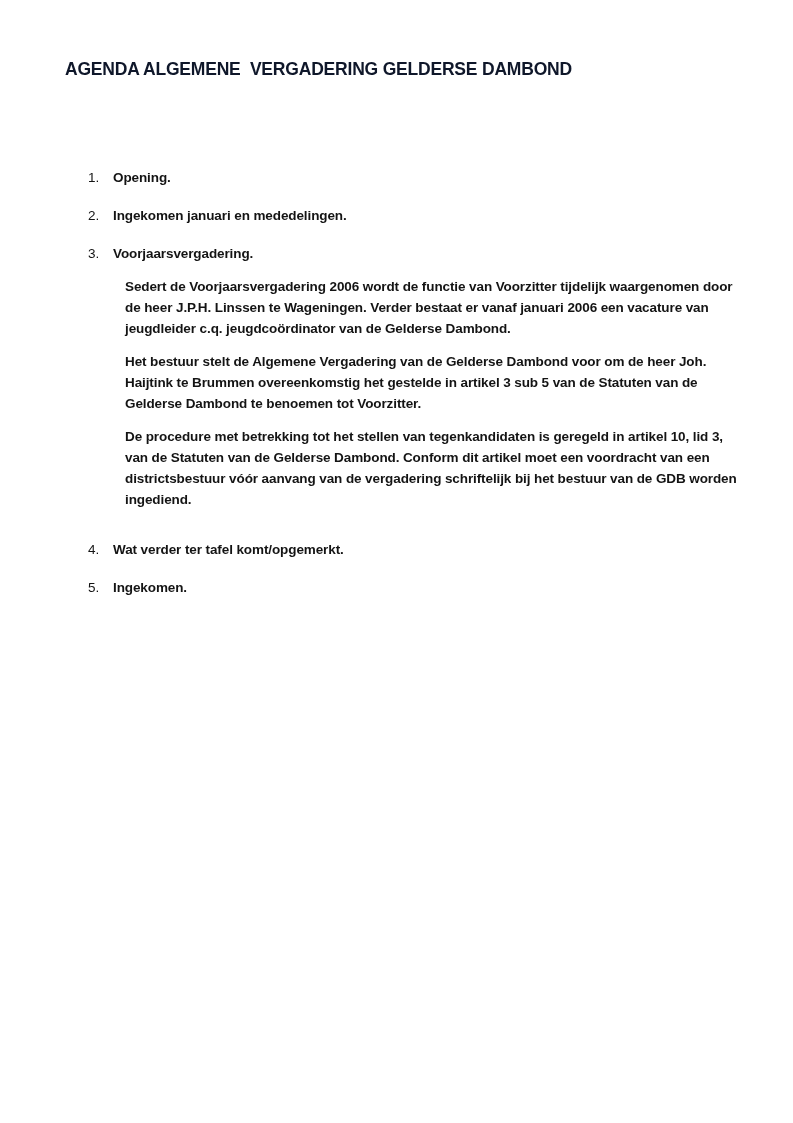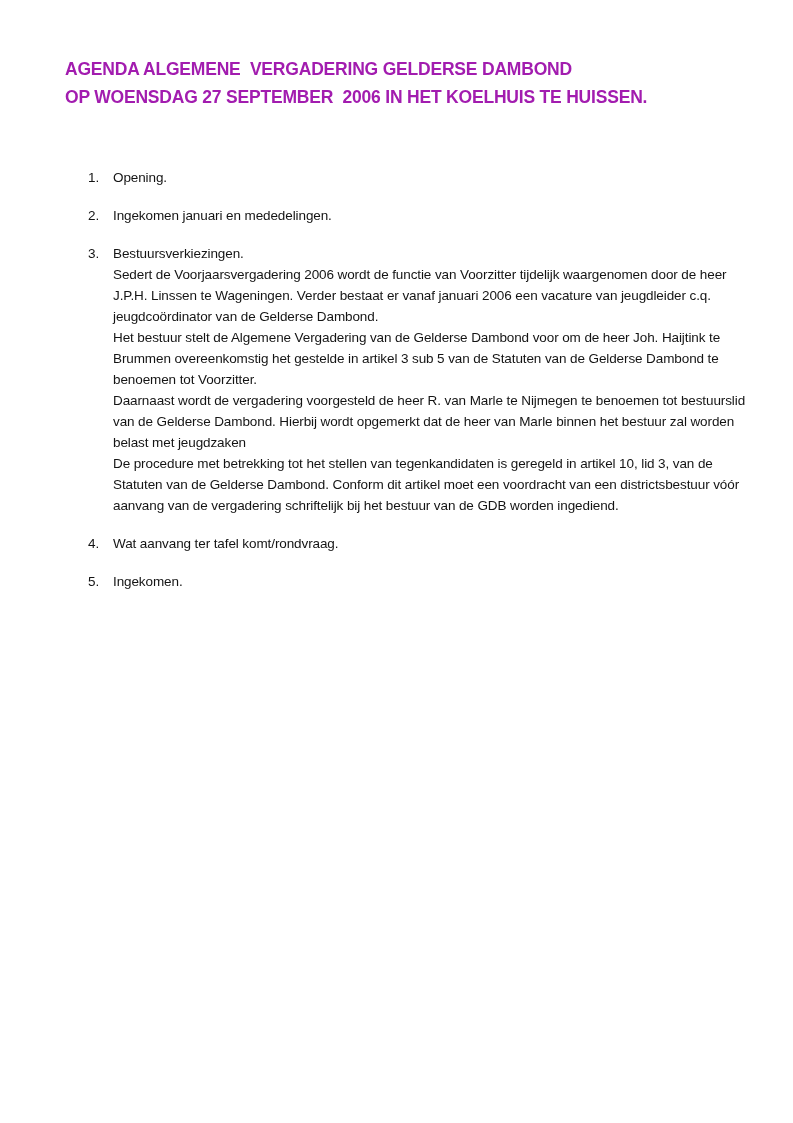--- a/index.html
+++ b/index.html
@@ -19,21 +19,21 @@
   }
   .doc-title {
     position: absolute;
     left: 65px;
     top: 55px;
     width: 680px;
     font-size: 17.5px;
     font-weight: 700;
     line-height: 28px;
     letter-spacing: -0.2px;
-    color: #a21caf;
+    color: #0f172a;
   }
   .doc-title .title-line {
     white-space: pre-wrap;
   }
   .agenda-list {
     position: absolute;
     left: 88px;
     top: 167px;
     width: 665px;
     font-size: 13.5px;
@@ -48,34 +48,34 @@
   .agenda-item.last {
     margin-bottom: 0;
   }
   .item-number {
     flex: 0 0 25px;
     width: 25px;
   }
   .item-body {
     flex: 1 1 auto;
     max-width: 638px;
+    font-weight: bold;
   }
   .item-paragraph {
-    margin: 0;
+    margin: 12px;
     padding: 0;
   }
 </style>
 </head>
 <body>
 
 <div class="page">
 
   <div class="doc-title">
     <div class="title-line">AGENDA ALGEMENE  VERGADERING GELDERSE DAMBOND</div>
-    <div class="title-line">OP WOENSDAG 27 SEPTEMBER  2006 IN HET KOELHUIS TE HUISSEN.</div>
   </div>
 
   <div class="agenda-list">
 
     <div class="agenda-item">
       <div class="item-number">1.</div>
       <div class="item-body">
         <div class="item-heading">Opening.</div>
       </div>
     </div>
@@ -83,32 +83,31 @@
     <div class="agenda-item">
       <div class="item-number">2.</div>
       <div class="item-body">
         <div class="item-heading">Ingekomen januari en mededelingen.</div>
       </div>
     </div>
 
     <div class="agenda-item">
       <div class="item-number">3.</div>
       <div class="item-body">
-        <div class="item-heading">Bestuursverkiezingen.</div>
+        <div class="item-heading">Voorjaarsvergadering.</div>
         <p class="item-paragraph">Sedert de Voorjaarsvergadering 2006 wordt de functie van Voorzitter tijdelijk waargenomen door de heer J.P.H. Linssen te Wageningen. Verder bestaat er vanaf januari 2006 een vacature van jeugdleider c.q. jeugdcoördinator van de Gelderse Dambond.</p>
         <p class="item-paragraph">Het bestuur stelt de Algemene Vergadering van de Gelderse Dambond voor om de heer Joh. Haijtink te Brummen overeenkomstig het gestelde in artikel 3 sub 5 van de Statuten van de Gelderse Dambond te benoemen tot Voorzitter.</p>
-        <p class="item-paragraph">Daarnaast wordt de vergadering voorgesteld de heer R. van Marle te Nijmegen te benoemen tot bestuurslid van de Gelderse Dambond. Hierbij wordt opgemerkt dat de heer van Marle binnen het bestuur zal worden belast met jeugdzaken</p>
         <p class="item-paragraph">De procedure met betrekking tot het stellen van tegenkandidaten is geregeld in artikel 10, lid 3, van de Statuten van de Gelderse Dambond. Conform dit artikel moet een voordracht van een districtsbestuur vóór aanvang van de vergadering schriftelijk bij het bestuur van de GDB worden ingediend.</p>
       </div>
     </div>
 
     <div class="agenda-item">
       <div class="item-number">4.</div>
       <div class="item-body">
-        <div class="item-heading">Wat aanvang ter tafel komt/rondvraag.</div>
+        <div class="item-heading">Wat verder ter tafel komt/opgemerkt.</div>
       </div>
     </div>
 
     <div class="agenda-item last">
       <div class="item-number">5.</div>
       <div class="item-body">
         <div class="item-heading">Ingekomen.</div>
       </div>
     </div>
 

